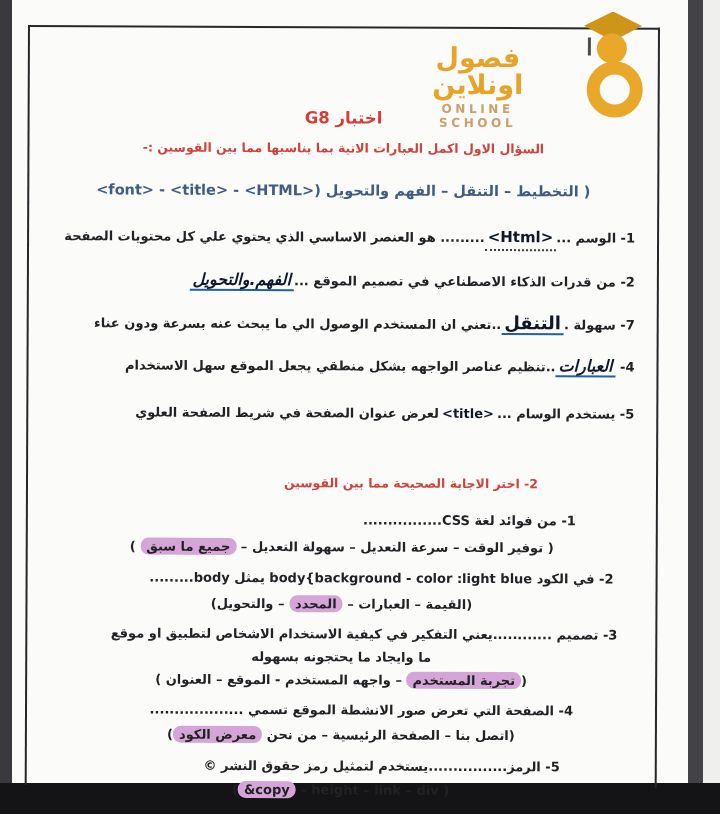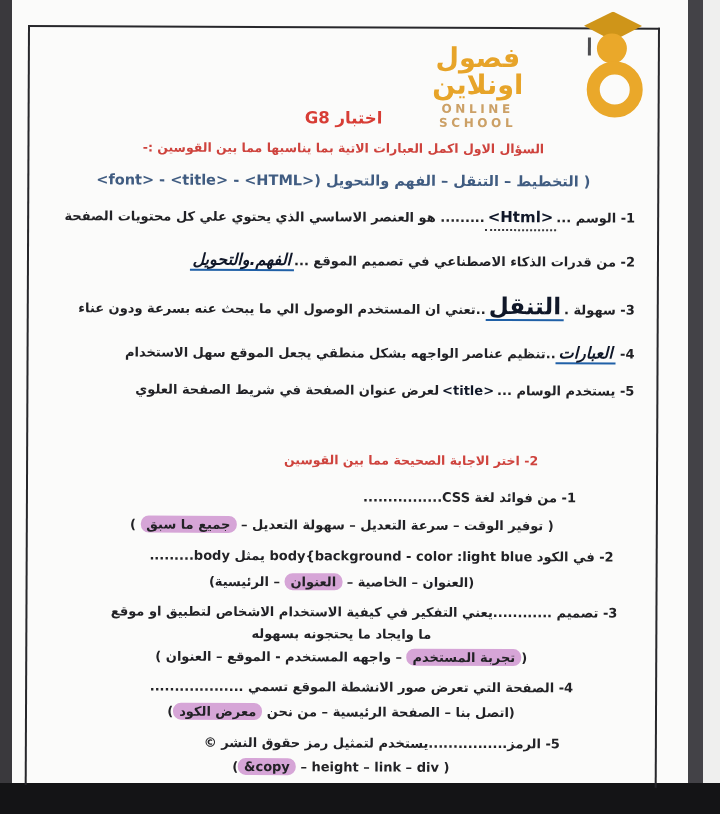--- a/index.html
+++ b/index.html
@@ -32,28 +32,28 @@
   .head{position:absolute;top:22px;left:15px;width:30px;height:30px;border-radius:50%;background:#EFA81F;}
   .ring{position:absolute;top:50px;left:5px;width:30px;height:30px;border-radius:50%;
         border:13px solid #EFA81F;}
 
   .title{margin:0;padding-top:80px;text-align:center;color:#E23A32;
          font-size:16.5px;font-weight:bold;direction:rtl;}
   .s-head{color:#D8403A;font-weight:bold;font-size:12.5px;direction:rtl;}
   .s1-head{margin-top:13px;text-align:center;}
   .wordbank{margin-top:17px;text-align:center;color:#3E5C85;font-weight:bold;
             font-size:14.5px;direction:rtl;}
-  .ltrseg{direction:ltr;unicode-bidi:embed;display:inline-block;}
+  .ltrseg{direction:ltr;unicode-bidi:embed;display:inline-block;margin-top:10px;}
 
   .q{direction:rtl;text-align:right;padding-right:22px;padding-left:26px;
      font-size:13px;font-weight:bold;color:#222226;margin-top:18px;line-height:1.45;}
   .ans{color:#0f172a;font-weight:bold;padding:0 3px;}
   .ans-dotted{border-bottom:2px dotted #3c3c40;font-size:15px;}
   .ans-u{border-bottom:2px solid #1B61AE;}
-  .ans-big{font-size:23px;}
+  .ans-big{font-size:18px;}
   .ans-med{font-size:16px;font-style:italic;}
 
   .s2-head{margin-top:52px;text-align:right;padding-right:118px;}
   .line{direction:rtl;text-align:right;font-size:13px;font-weight:bold;color:#222226;
         line-height:1.4;}
   .opts{direction:rtl;text-align:center;font-size:13px;font-weight:bold;color:#222226;}
   .opts-ltr{direction:ltr;}
   .hl{background:#D9A4DA;border-radius:8px;padding:1px 6px;margin-top:32px;}
   .center-ar{direction:rtl;text-align:center;font-size:13px;font-weight:bold;color:#222226;}
 </style>
@@ -89,33 +89,33 @@
 
       <div class="wordbank">
         <span>( التخطيط – التنقل – الفهم والتحويل</span>
         <span class="ltrseg">&lt;font&gt; - &lt;title&gt; - &lt;HTML&gt;)</span>
       </div>
 
       <p class="q"><span>1- الوسم ...</span><span class="ans ltrseg ans-dotted">&lt;Html&gt;</span><span>......... هو العنصر الاساسي الذي يحتوي علي كل محتويات الصفحة</span></p>
 
       <p class="q"><span>2- من قدرات الذكاء الاصطناعي في تصميم الموقع ...</span><span class="ans ans-u ans-med">الفهم.والتحويل</span><span></span></p>
 
-      <p class="q"><span>3- سهولة .</span><span class="ans ans-u ans-big">التنقل</span><span>..تعني ان المستخدم الوصول الي ما يبحث عنه بسرعة ودون عناء</span></p>
+      <p class="q"><span>7- سهولة .</span><span class="ans ans-u ans-big">التنقل</span><span>..تعني ان المستخدم الوصول الي ما يبحث عنه بسرعة ودون عناء</span></p>
 
       <p class="q"><span>4- </span><span class="ans ans-u ans-med">العبارات</span><span>..تنظيم عناصر الواجهه بشكل منطقي  يجعل الموقع سهل الاستخدام</span></p>
 
       <p class="q"><span>5- يستخدم الوسام ...</span><span class="ans ltrseg">&lt;title&gt;</span><span>لعرض عنوان الصفحة في شريط الصفحة العلوي</span></p>
 
       <div class="s-head s2-head">2- اختر الاجابة الصحيحة مما بين القوسين</div>
 
       <p class="line" style="margin:21px 80px 0 0;">1- من فوائد لغة CSS................</p>
       <p class="opts" style="margin:10px 0 0 0;"><span>( توفير الوقت – سرعة التعديل – سهولة التعديل – </span><span class="hl">جميع ما سبق</span><span> )</span></p>
 
       <p class="line" style="margin:15px 42px 0 0;">2- في الكود body{background  - color :light blue يمثل body.........</p>
-      <p class="opts" style="margin:9px 0 0 0;"><span>(العنوان – الخاصية – </span><span class="hl">العنوان</span><span> – الرئيسية)</span></p>
+      <p class="opts" style="margin:9px 0 0 0;"><span>(القيمة – العبارات – </span><span class="hl">المحدد</span><span> – والتحويل)</span></p>
 
       <p class="line" style="margin:14px 38px 0 60px;">3- تصميم ............يعني التفكير في كيفية الاستخدام  الاشخاص لتطبيق او موقع</p>
       <p class="center-ar" style="margin:5px 0 0 0;">ما وايجاد ما يحتجونه بسهوله</p>
       <p class="opts" style="margin:8px 0 0 0;"><span>(</span><span class="hl">تجربة المستخدم</span><span> – واجهه المستخدم -  الموقع – العنوان )</span></p>
 
       <p class="line" style="margin:14px 82px 0 0;">4- الصفحة التي تعرض صور الانشطة الموقع تسمي ...................</p>
       <p class="opts" style="margin:8px 0 0 0;"><span>(اتصل بنا – الصفحة الرئيسية – من نحن </span><span class="hl">معرض الكود</span><span>)</span></p>
 
       <p class="line" style="margin:15px 95px 0 0;">5- الرمز................يستخدم لتمثيل رمز حقوق النشر ©</p>
       <p class="opts opts-ltr" style="margin:7px 0 0 0;"><span>(</span><span class="hl">&amp;copy</span><span> – height – link – div )</span></p>

